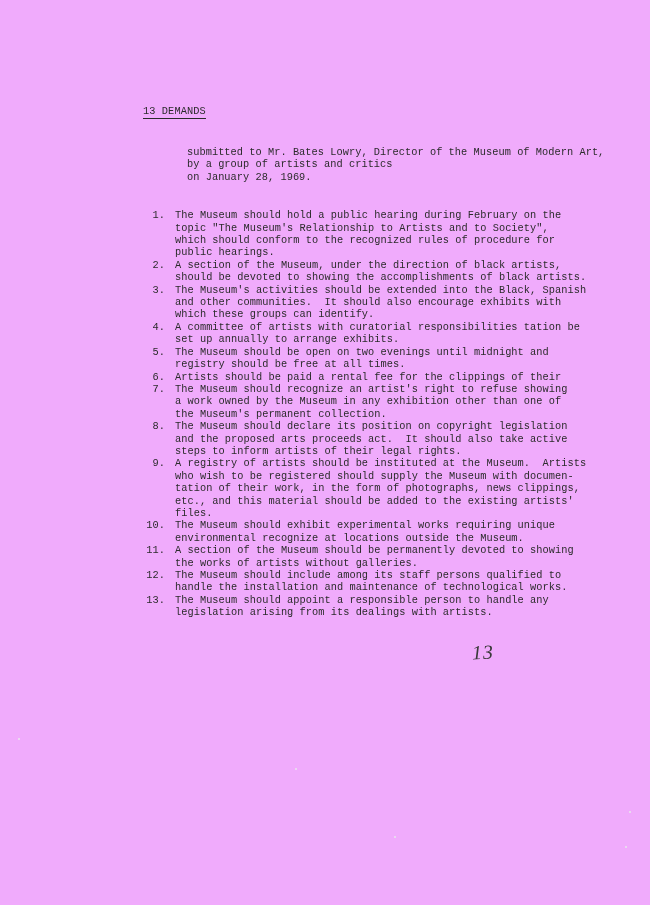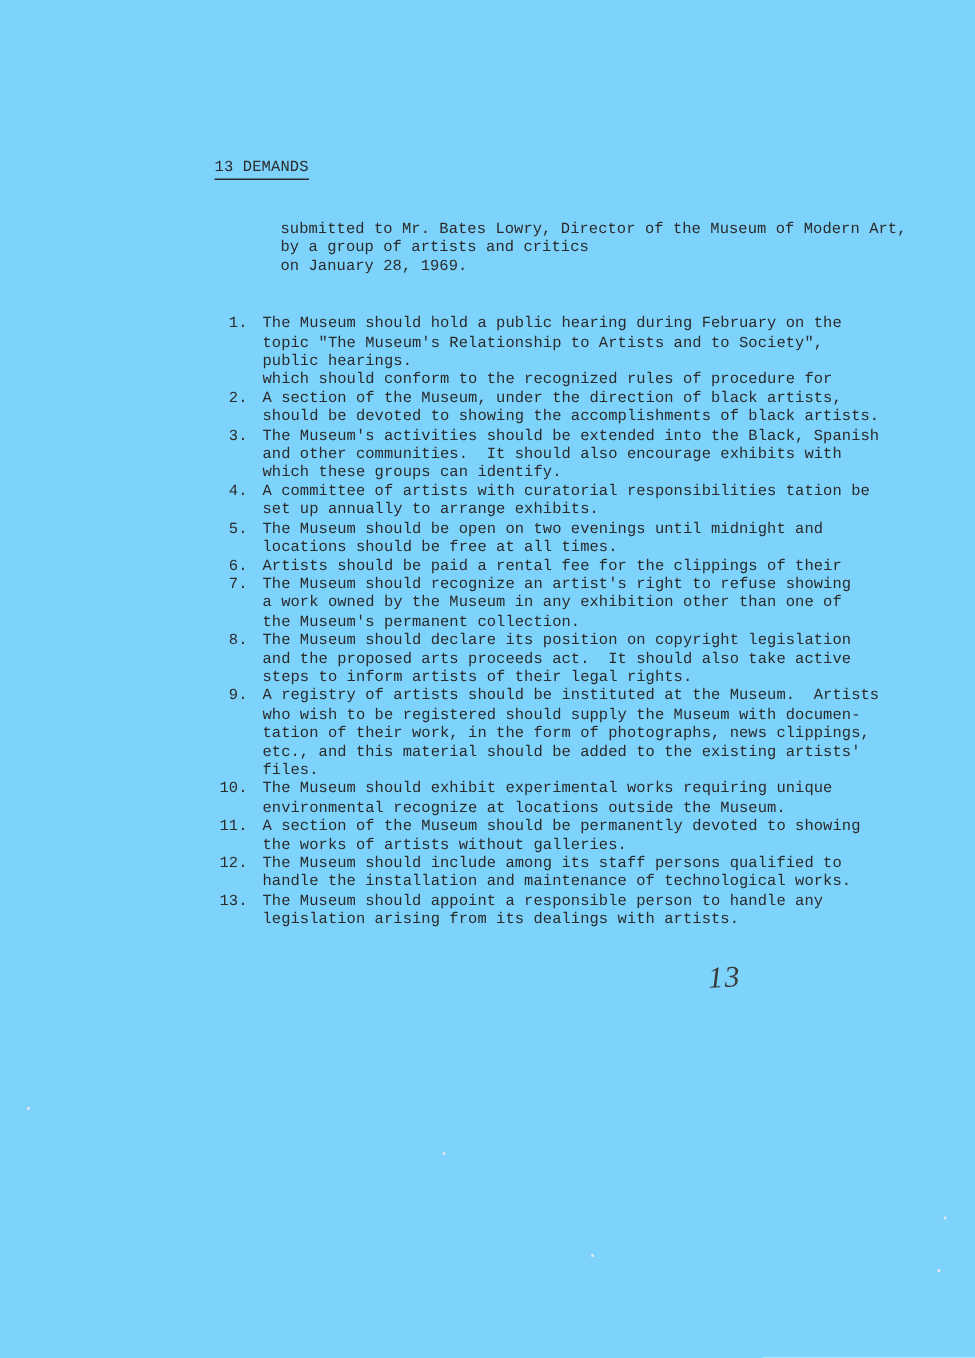--- a/index.html
+++ b/index.html
@@ -14,21 +14,21 @@
     position: relative;
     overflow: hidden;
     font-family: "Liberation Mono", "DejaVu Sans Mono", monospace;
     color: #2b2b2b;
     -webkit-font-smoothing: antialiased;
   }
 
   .page {
     position: absolute;
     inset: 0;
-    background: #7dd3fc;
+    background: #f0abfc;
     padding-left: 41px;
   }
 
   
   .speckle {
     position: absolute;
     background: #e9e9ec;
     border-radius: 50%;
     pointer-events: none;
   }
@@ -109,37 +109,37 @@
 
   <div class="doc-body">
 
     <div class="doc-title">13 DEMANDS</div>
 
     <div class="intro"><span class="line">submitted to Mr. Bates Lowry, Director of the Museum of Modern Art,</span><span class="line">by a group of artists and critics</span><span class="line">on January 28, 1969.</span></div>
 
     <div class="demands">
         <div class="demand-item">
           <div class="demand-num">1.</div>
-          <div class="demand-text"><span class="line">The Museum should hold a public hearing during February on the</span><span class="line">topic "The Museum's Relationship to Artists and to Society",</span><span class="line">public hearings.</span><span class="line">which should conform to the recognized rules of procedure for</span></div>
+          <div class="demand-text"><span class="line">The Museum should hold a public hearing during February on the</span><span class="line">topic "The Museum's Relationship to Artists and to Society",</span><span class="line">which should conform to the recognized rules of procedure for</span><span class="line">public hearings.</span></div>
         </div>
         <div class="demand-item">
           <div class="demand-num">2.</div>
           <div class="demand-text"><span class="line">A section of the Museum, under the direction of black artists,</span><span class="line">should be devoted to showing the accomplishments of black artists.</span></div>
         </div>
         <div class="demand-item">
           <div class="demand-num">3.</div>
           <div class="demand-text"><span class="line">The Museum's activities should be extended into the Black, Spanish</span><span class="line">and other communities.  It should also encourage exhibits with</span><span class="line">which these groups can identify.</span></div>
         </div>
         <div class="demand-item">
           <div class="demand-num">4.</div>
           <div class="demand-text"><span class="line">A committee of artists with curatorial responsibilities tation be</span><span class="line">set up annually to arrange exhibits.</span></div>
         </div>
         <div class="demand-item">
           <div class="demand-num">5.</div>
-          <div class="demand-text"><span class="line">The Museum should be open on two evenings until midnight and</span><span class="line">locations should be free at all times.</span></div>
+          <div class="demand-text"><span class="line">The Museum should be open on two evenings until midnight and</span><span class="line">registry should be free at all times.</span></div>
         </div>
         <div class="demand-item">
           <div class="demand-num">6.</div>
           <div class="demand-text"><span class="line">Artists should be paid a rental fee for the clippings of their</span></div>
         </div>
         <div class="demand-item">
           <div class="demand-num">7.</div>
           <div class="demand-text"><span class="line">The Museum should recognize an artist's right to refuse showing</span><span class="line">a work owned by the Museum in any exhibition other than one of</span><span class="line">the Museum's permanent collection.</span></div>
         </div>
         <div class="demand-item">

